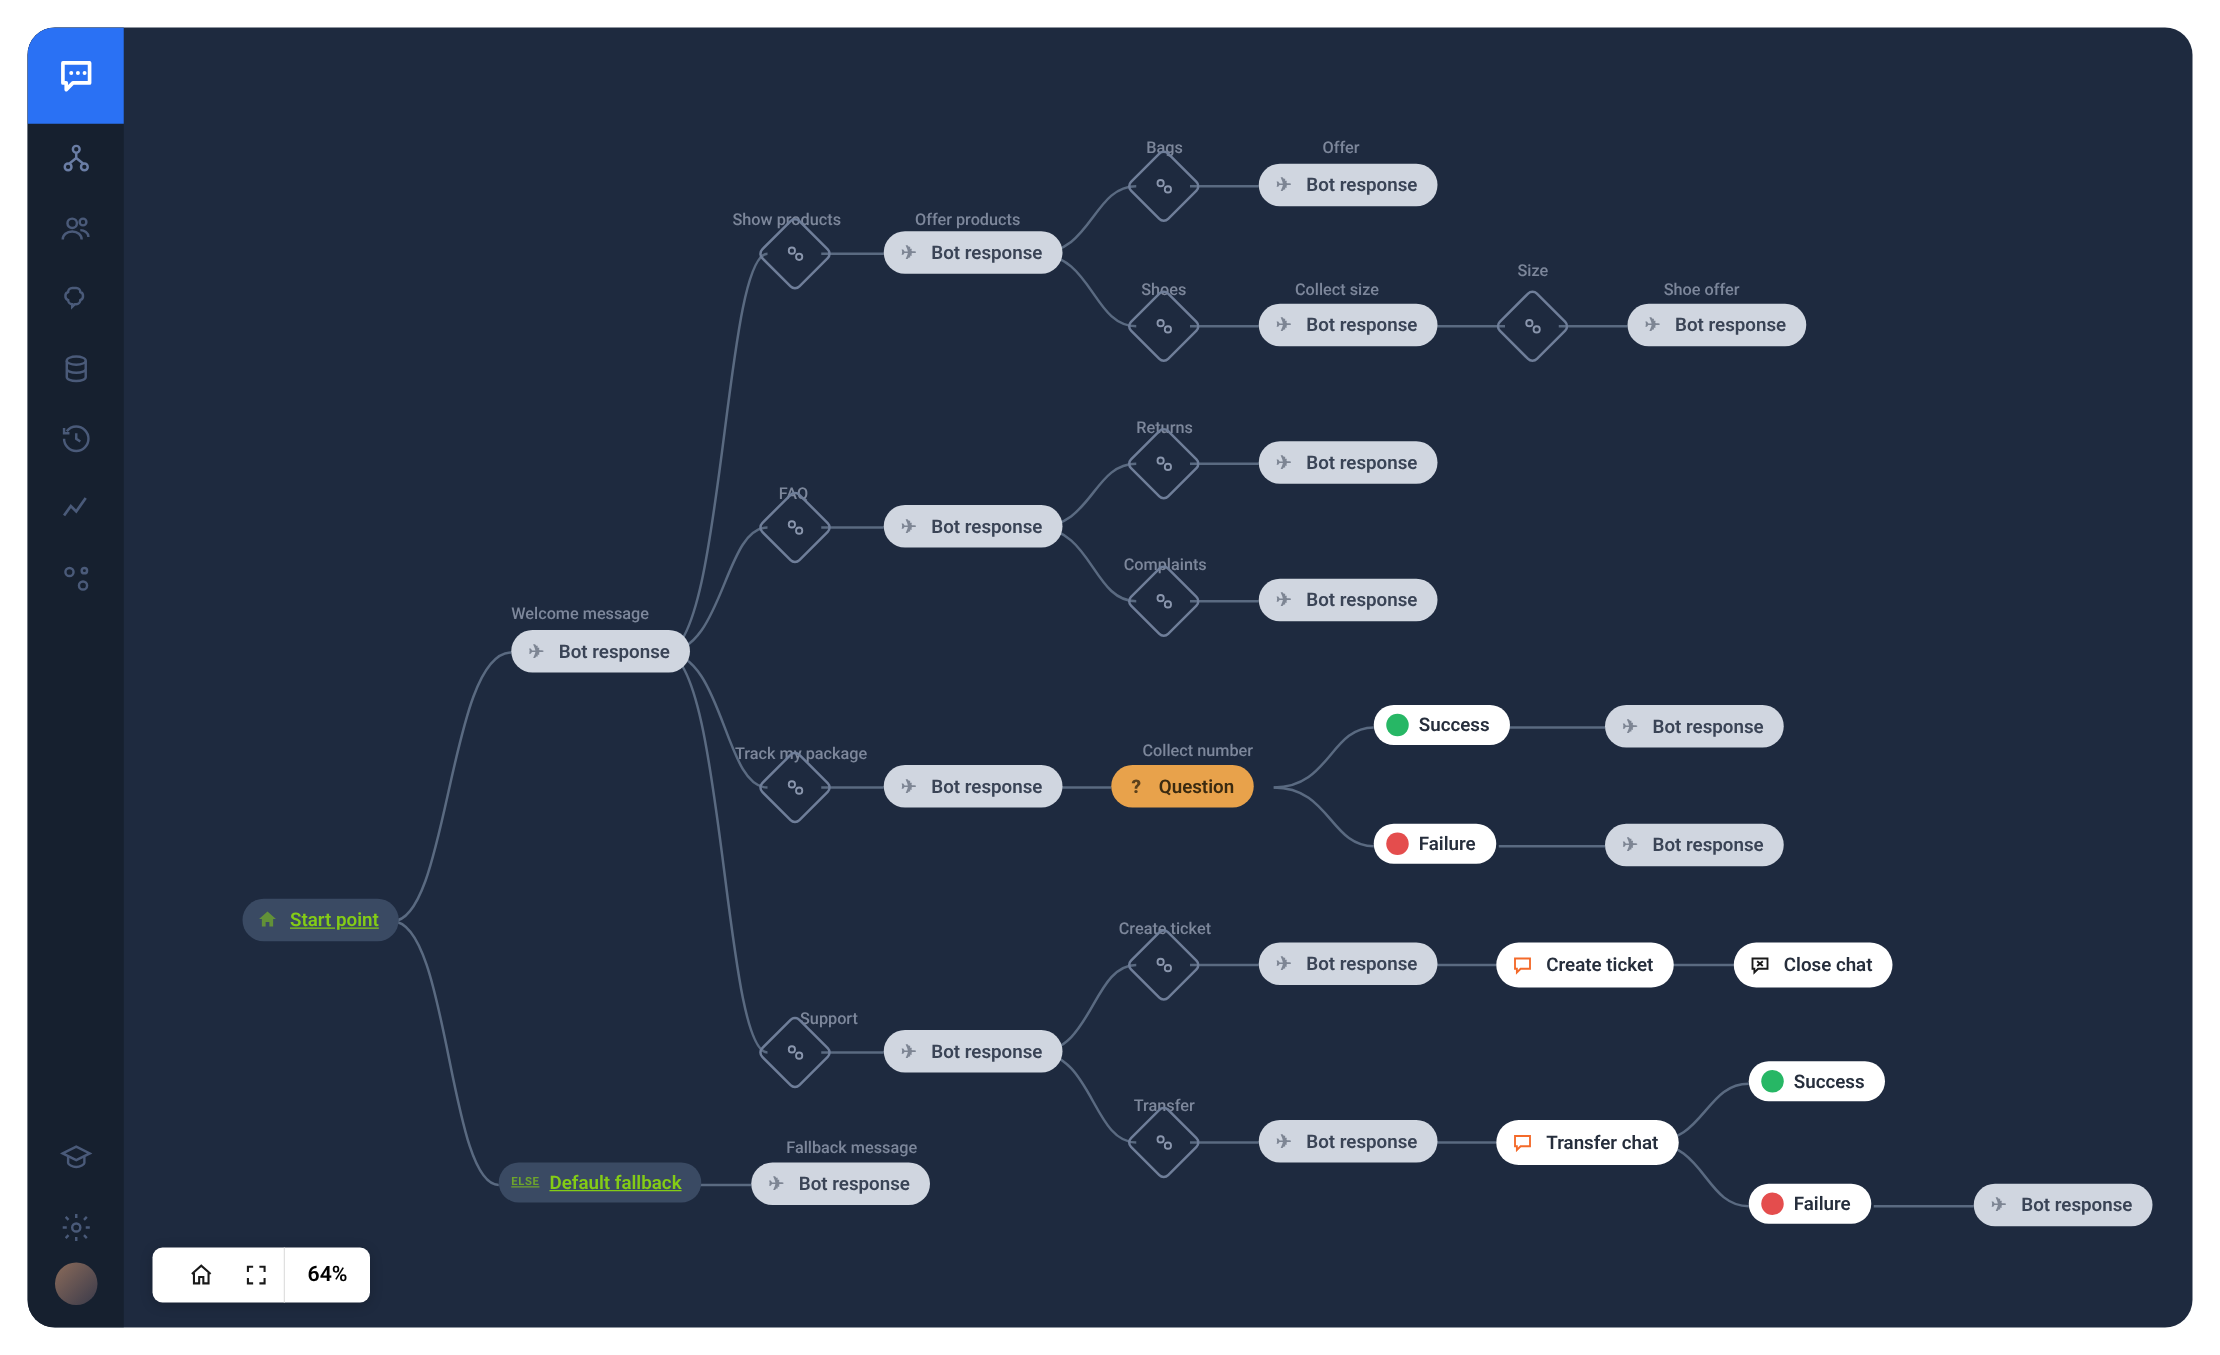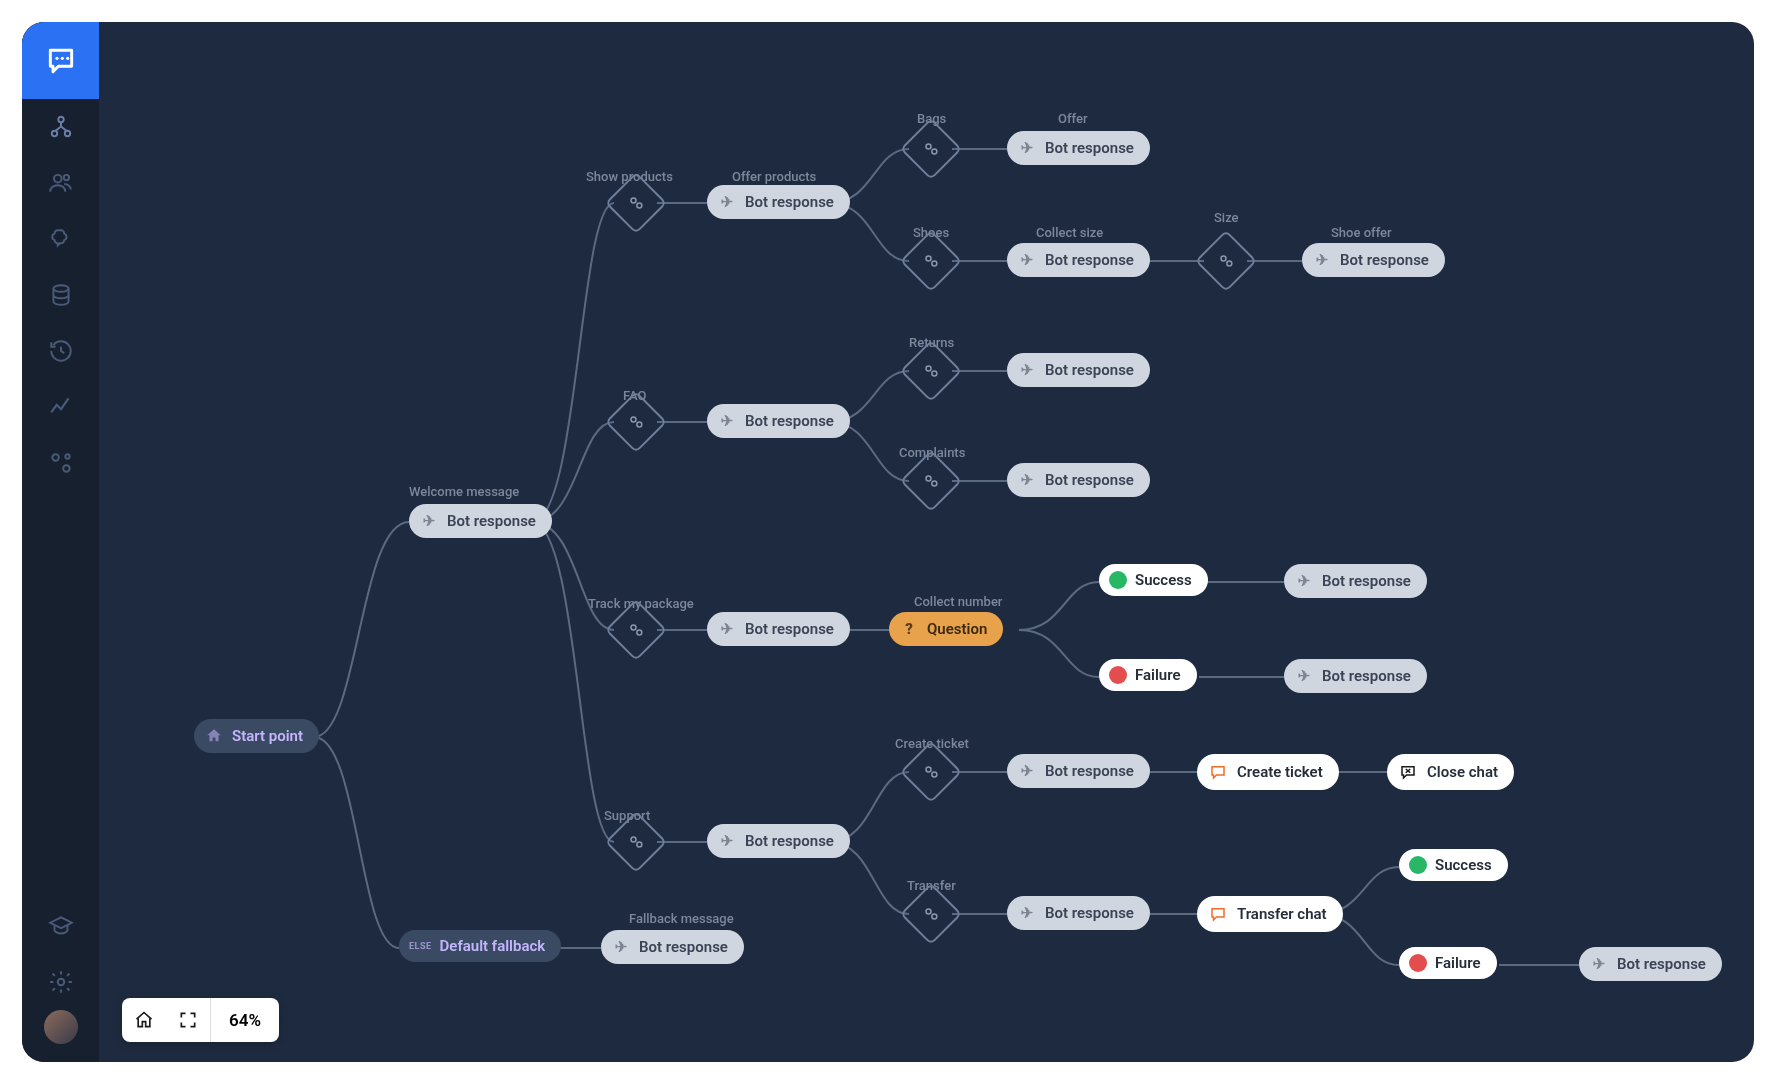--- a/index.html
+++ b/index.html
@@ -21,39 +21,39 @@
   .logo{width:77px;height:77px;background:var(--accent);display:flex;align-items:center;justify-content:center;}
   .sb-icon{width:77px;height:56px;display:flex;align-items:center;justify-content:center;color:#4a5a79;cursor:pointer;}
   .sb-icon.active{color:#6a7da5;}
   .sb-spacer{flex:1;}
   .avatar{width:34px;height:34px;border-radius:50%;background:linear-gradient(135deg,#8b6b5a,#3a3a4a);margin-bottom:18px;}
   
   .canvas{position:absolute;left:77px;top:0;right:0;bottom:0;}
   svg.edges{position:absolute;left:0;top:0;width:100%;height:100%;pointer-events:none;}
   svg.edges path,svg.edges line{stroke:var(--line);stroke-width:2;fill:none;}
   .node{position:absolute;display:flex;align-items:center;gap:8px;border-radius:999px;padding:7px 16px 7px 10px;font-size:15px;font-weight:600;white-space:nowrap;cursor:pointer;}
-  .node.dark{background:var(--node-dark);color:#c4b5fd;}
+  .node.dark{background:var(--node-dark);color:#84cc16;text-decoration:underline;}
   .node.light{background:var(--node-light);color:#3a4456;}
   .node.white{background:var(--node-white);color:#262e3c;justify-content:flex-end;}
   .node.orange{background:var(--orange);color:#3a2a10;}
   .node .ic{display:inline-flex;width:20px;height:20px;align-items:center;justify-content:center;opacity:.55;}
   .label{position:absolute;font-size:13px;color:var(--muted);font-weight:500;white-space:nowrap;text-align:right;}
   .diamond{position:absolute;width:44px;height:44px;cursor:pointer;}
   .diamond:before{content:"";position:absolute;inset:0;border:2px solid #6f7e99;transform:rotate(45deg);border-radius:6px;}
   .diamond .dic{position:absolute;inset:0;display:flex;align-items:center;justify-content:center;color:#8a96ad;}
   .dot{display:inline-block;width:18px;height:18px;border-radius:50%;}
   .dot.green{background:#27b765;}
   .dot.red{background:#e44d4d;}
   .sq-ic{display:inline-flex;width:22px;height:22px;border-radius:5px;align-items:center;justify-content:center;font-size:14px;}
   
   .top-toolbar{position:absolute;top:20px;right:20px;background:#fff;border-radius:10px;display:flex;align-items:center;padding:8px;gap:6px;box-shadow:0 2px 10px rgba(0,0,0,.2);}
   .tb-ic{width:36px;height:36px;display:flex;align-items:center;justify-content:center;color:#1a1a1a;cursor:pointer;border-radius:6px;}
   .test-btn{background:var(--accent);color:#fff;font-weight:600;font-size:17px;padding:11px 20px;border-radius:7px;cursor:pointer;margin-left:6px;}
   
-  .bottom-toolbar{position:absolute;bottom:20px;left:23px;background:#fff;border-radius:8px;display:flex;align-items:center;box-shadow:0 2px 10px rgba(0,0,0,.2);}
+  .bottom-toolbar{position:absolute;bottom:20px;left:23px;background:#fff;border-radius:8px;display:flex;align-items:center;box-shadow:0 2px 10px rgba(0,0,0,.2);padding-left:17px;}
   .bt-ic{width:44px;height:44px;display:flex;align-items:center;justify-content:center;color:#1a1a1a;cursor:pointer;}
   .zoom{padding:0 18px;font-weight:600;font-size:17px;border-left:1px solid #e0e0e0;height:44px;display:flex;align-items:center;}
   .else-badge{font-size:9px;font-weight:700;letter-spacing:.5px;opacity:.7;}
 </style>
 </head>
 <body>
 
 <div class="app-frame">
 
   <div class="sidebar">
@@ -218,21 +218,21 @@
     <div class="label" style="left:489px;top:574px">Track my package</div>
     <div class="diamond" style="left:515px;top:586px">
         <span class="dic">
           <svg width="20" height="20" viewBox="0 0 24 24" fill="none" stroke="currentColor" stroke-width="1.8">
             <circle cx="9" cy="9" r="3"></circle>
             <circle cx="16" cy="15" r="3"></circle>
           </svg>
         </span>
       </div>
 
-    <div class="label" style="left:505px;top:786px">Support</div>
+    <div class="label" style="left:541px;top:786px">Support</div>
     <div class="diamond" style="left:515px;top:798px">
         <span class="dic">
           <svg width="20" height="20" viewBox="0 0 24 24" fill="none" stroke="currentColor" stroke-width="1.8">
             <circle cx="9" cy="9" r="3"></circle>
             <circle cx="16" cy="15" r="3"></circle>
           </svg>
         </span>
       </div>
 
     <div class="label" style="left:530px;top:889px">Fallback message</div>

